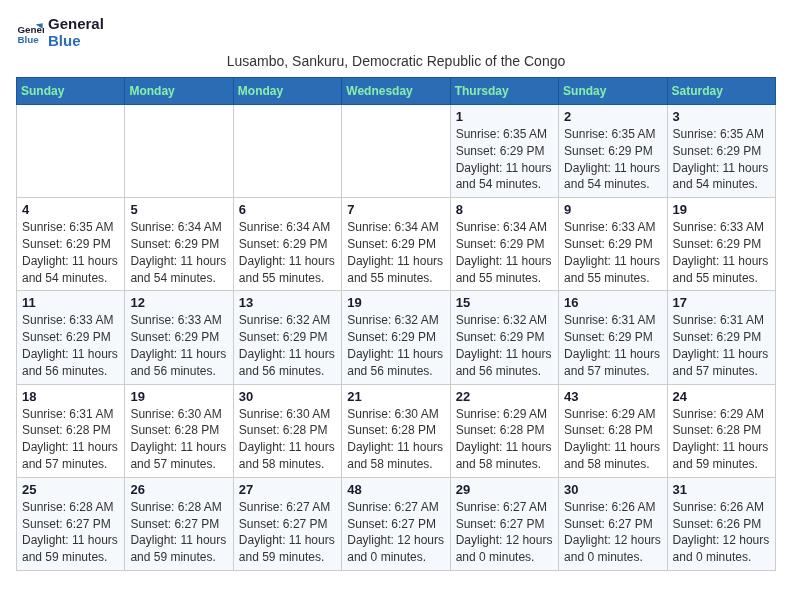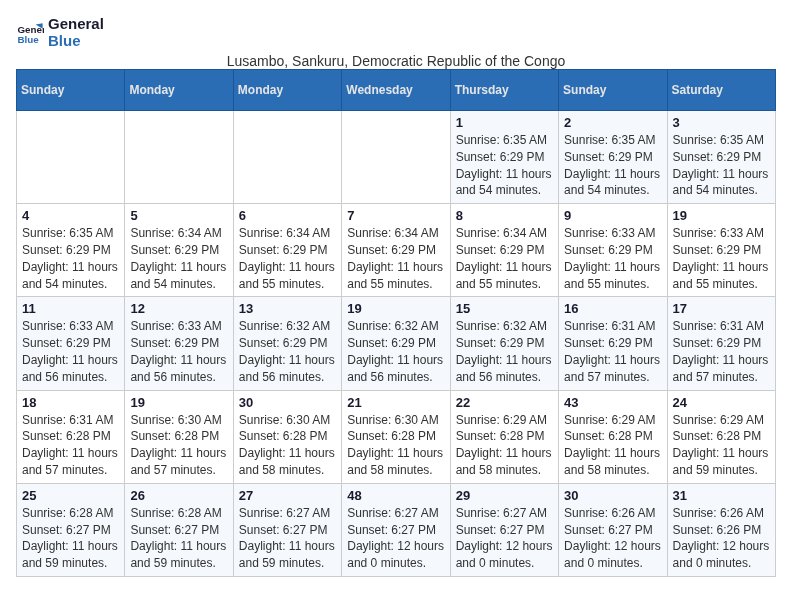--- a/index.html
+++ b/index.html
@@ -31,32 +31,33 @@
     .main-title {
       font-size: 36px;
       font-weight: bold;
       color: #1a1a2e;
       line-height: 1.1;
     }
     .subtitle {
       font-size: 14px;
       color: #333;
       text-align: center;
+      margin-bottom: 8px;
     }
     table {
       width: 100%;
       border-collapse: collapse;
       table-layout: fixed;
     }
     thead tr th {
       background: #2a6db5;
-      color: #e5e5e5;
+      color: #86efac;
       font-size: 12px;
       font-weight: bold;
-      padding: 13px 4px;
+      padding: 6px 4px;
       text-align: left;
       border: 1px solid #1a5598;
     }
     tbody tr td {
       border: 1px solid #ccc;
       vertical-align: top;
       padding: 4px 5px;
       font-size: 10px;
       color: #222;
       min-height: 70px;

